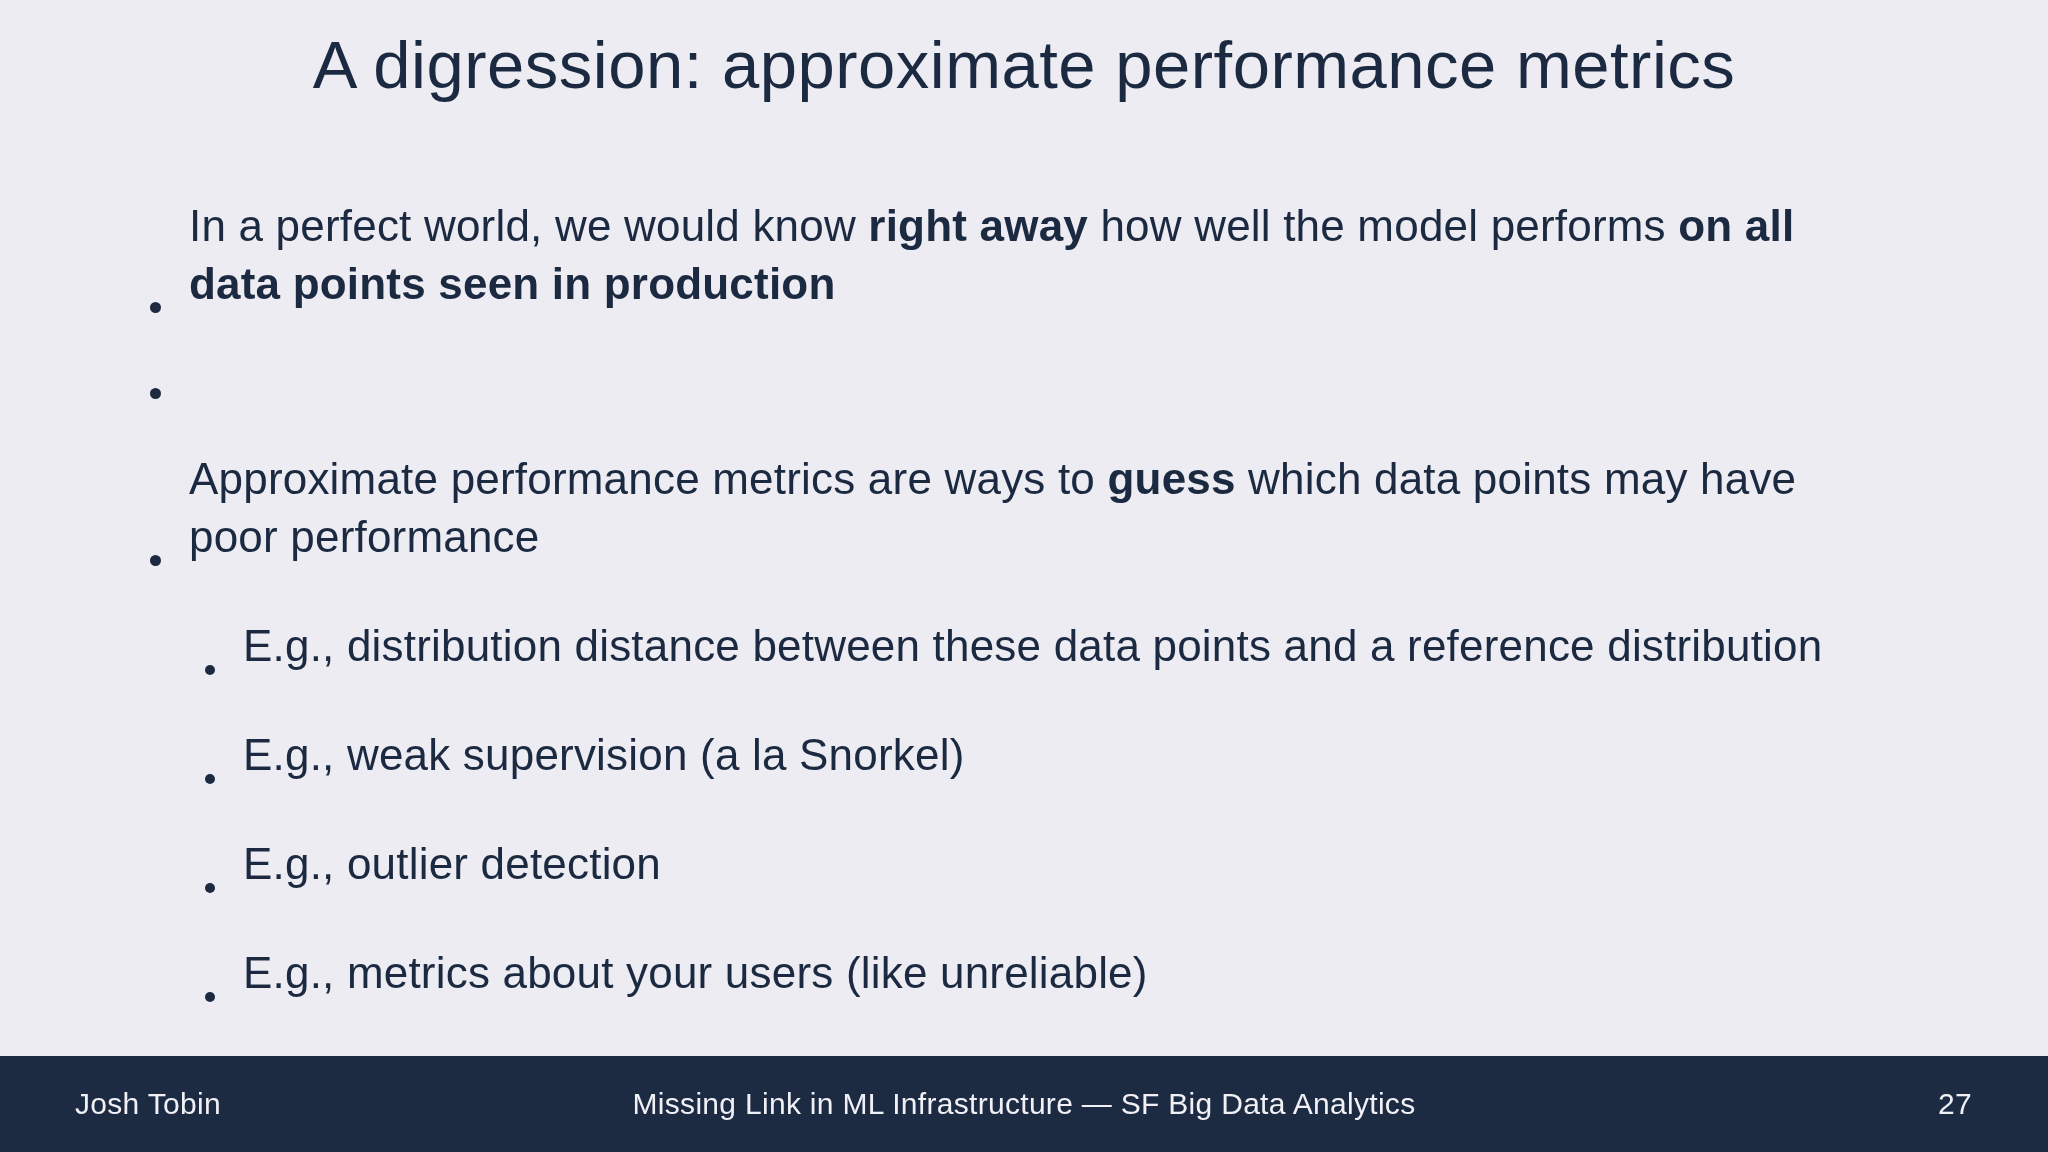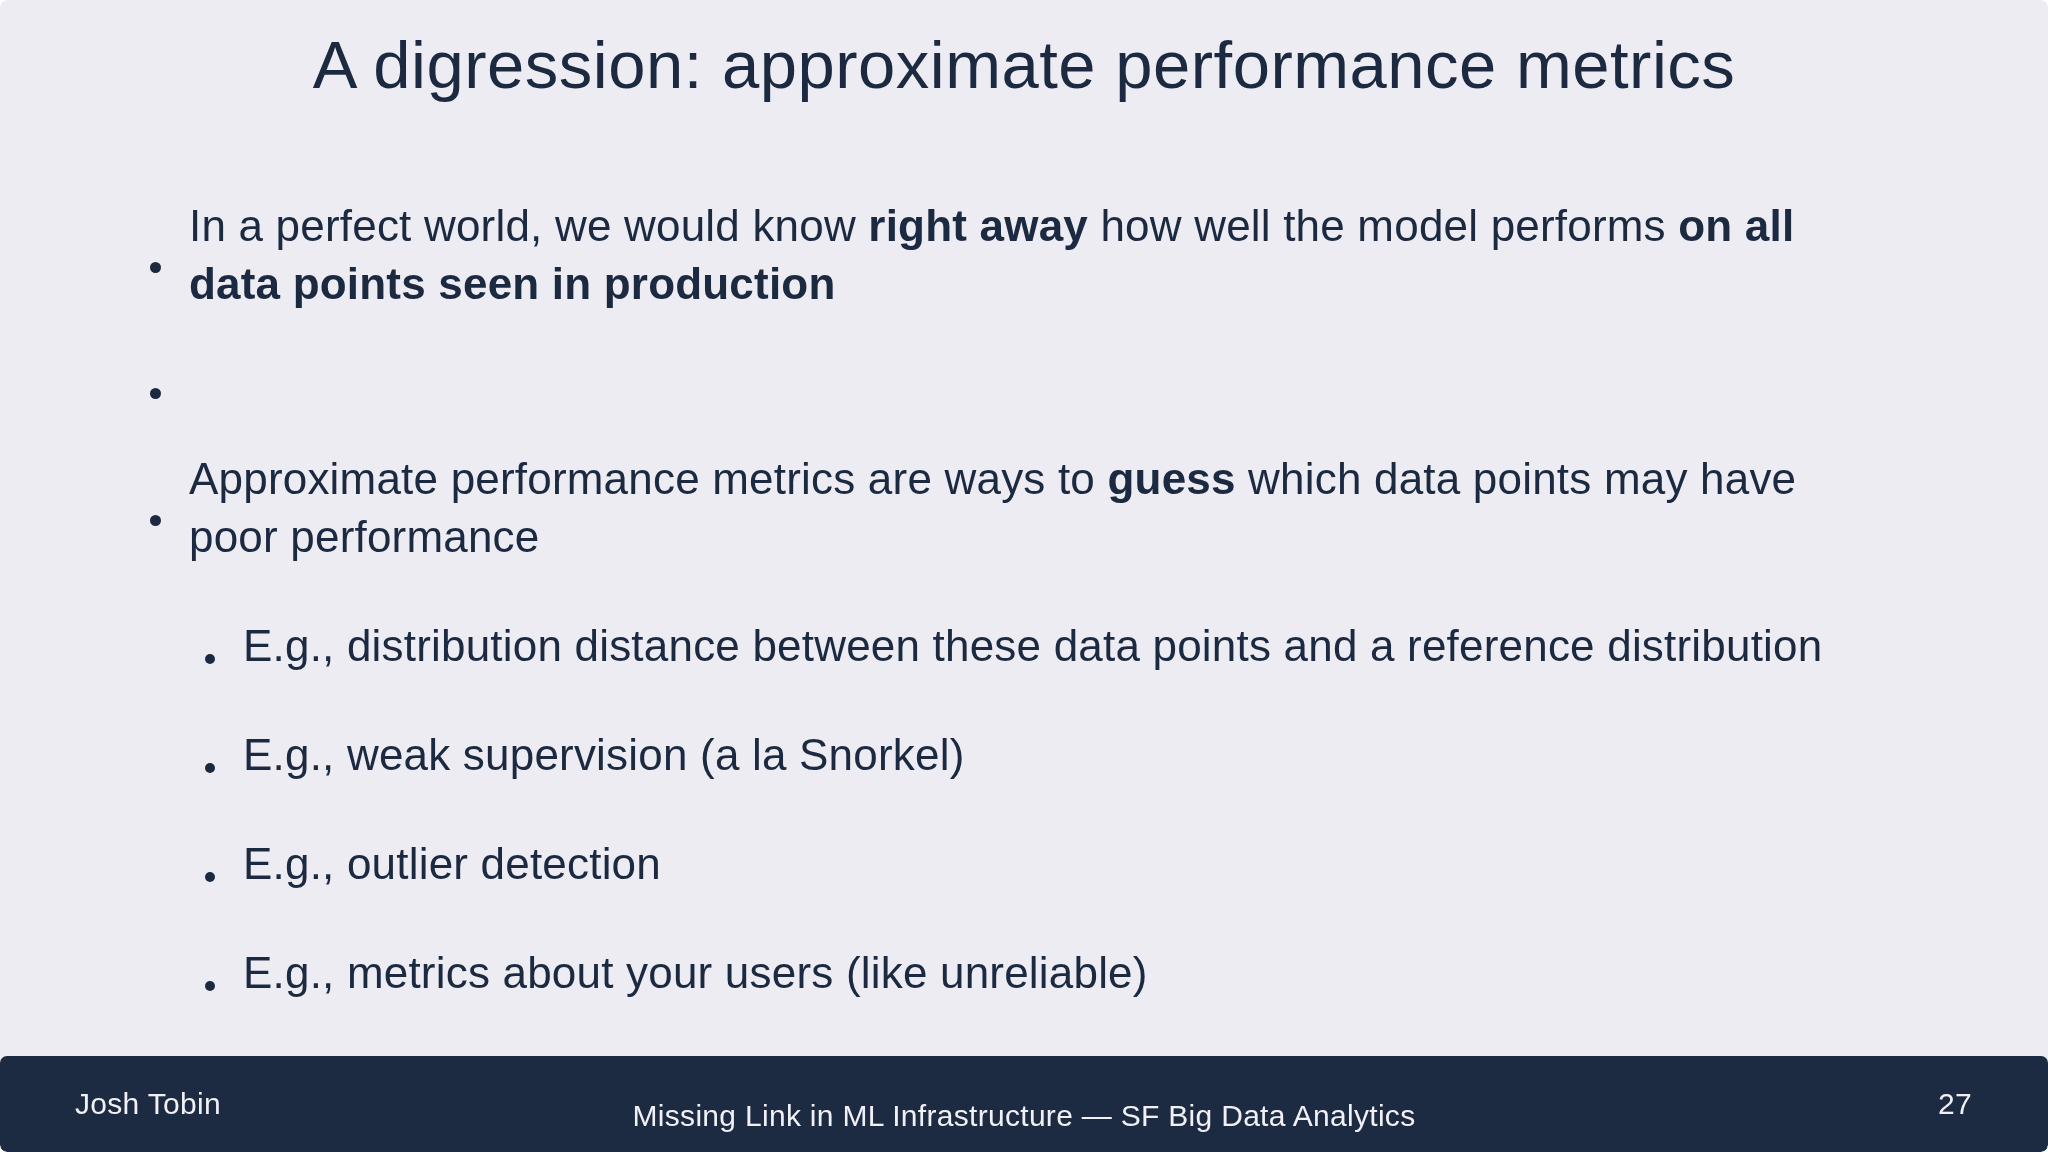--- a/index.html
+++ b/index.html
@@ -1,21 +1,21 @@
 <!DOCTYPE html>
 <html style="--background: #EDECF3; --ink: #1B2A41; --footer-background: #1C2B42; --footer-text: #F0F0F6;"><head>
 <meta charset="utf-8">
 <style>
   :root {
     --background: #EDECF3;
     --ink: #1B2A41;
     --footer-background: #1C2B42;
     --footer-text: #F0F0F6;
   }
-  * { margin: 0; padding: 0; box-sizing: border-box; border-radius: 7px; }
+  * { margin: 0; padding: 0; box-sizing: border-box; }
   html, body {
     width: 2048px; height: 1152px;
     font-family: "Liberation Sans", sans-serif;
   }
   .slide {
     position: relative;
     width: 2048px; height: 1152px;
     background: var(--background);
     overflow: hidden;
   }
@@ -29,21 +29,21 @@
     color: var(--ink);
   }
   .content {
     position: absolute;
     top: 197px;
     left: 150px;
     width: 1760px;
   }
   .item {
     display: flex;
-    align-items: center;
+    align-items: flex-end;
     margin-bottom: 51px;
   }
   .dot {
     flex: 0 0 auto;
     width: 11px; height: 11px;
     border-radius: 50%;
     background: var(--ink);
     margin: 24px 28px 0 0;
   }
   .item.sub .dot {
@@ -71,21 +71,20 @@
   .footer-author {
     position: absolute;
     left: 75px; top: 50%;
     transform: translateY(-50%);
   }
   .footer-title {
     position: absolute;
     left: 0; right: 0; top: 50%;
     transform: translateY(-50%);
     text-align: center;
-    margin-top: 12px;
   }
   .footer-page {
     position: absolute;
     right: 76px; top: 50%;
     transform: translateY(-50%);
   }
 </style>
 </head>
 <body>
 

